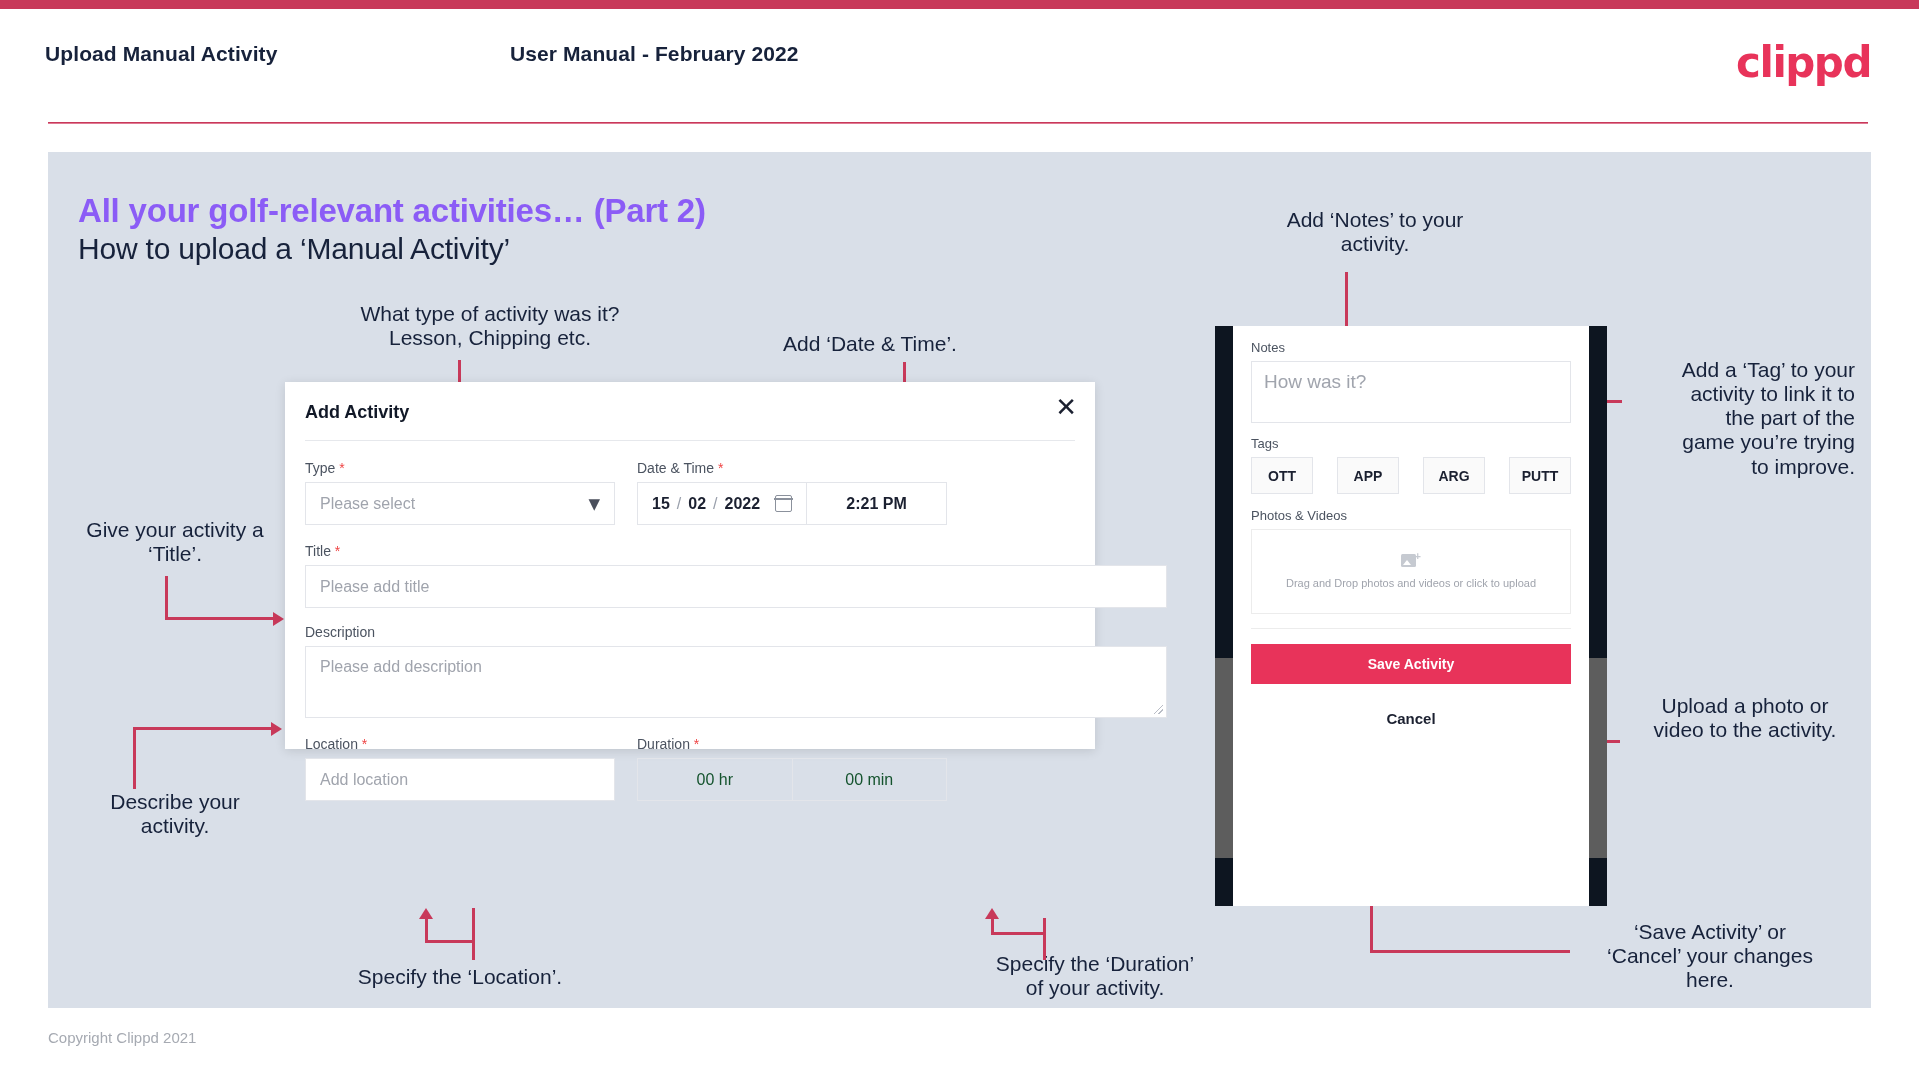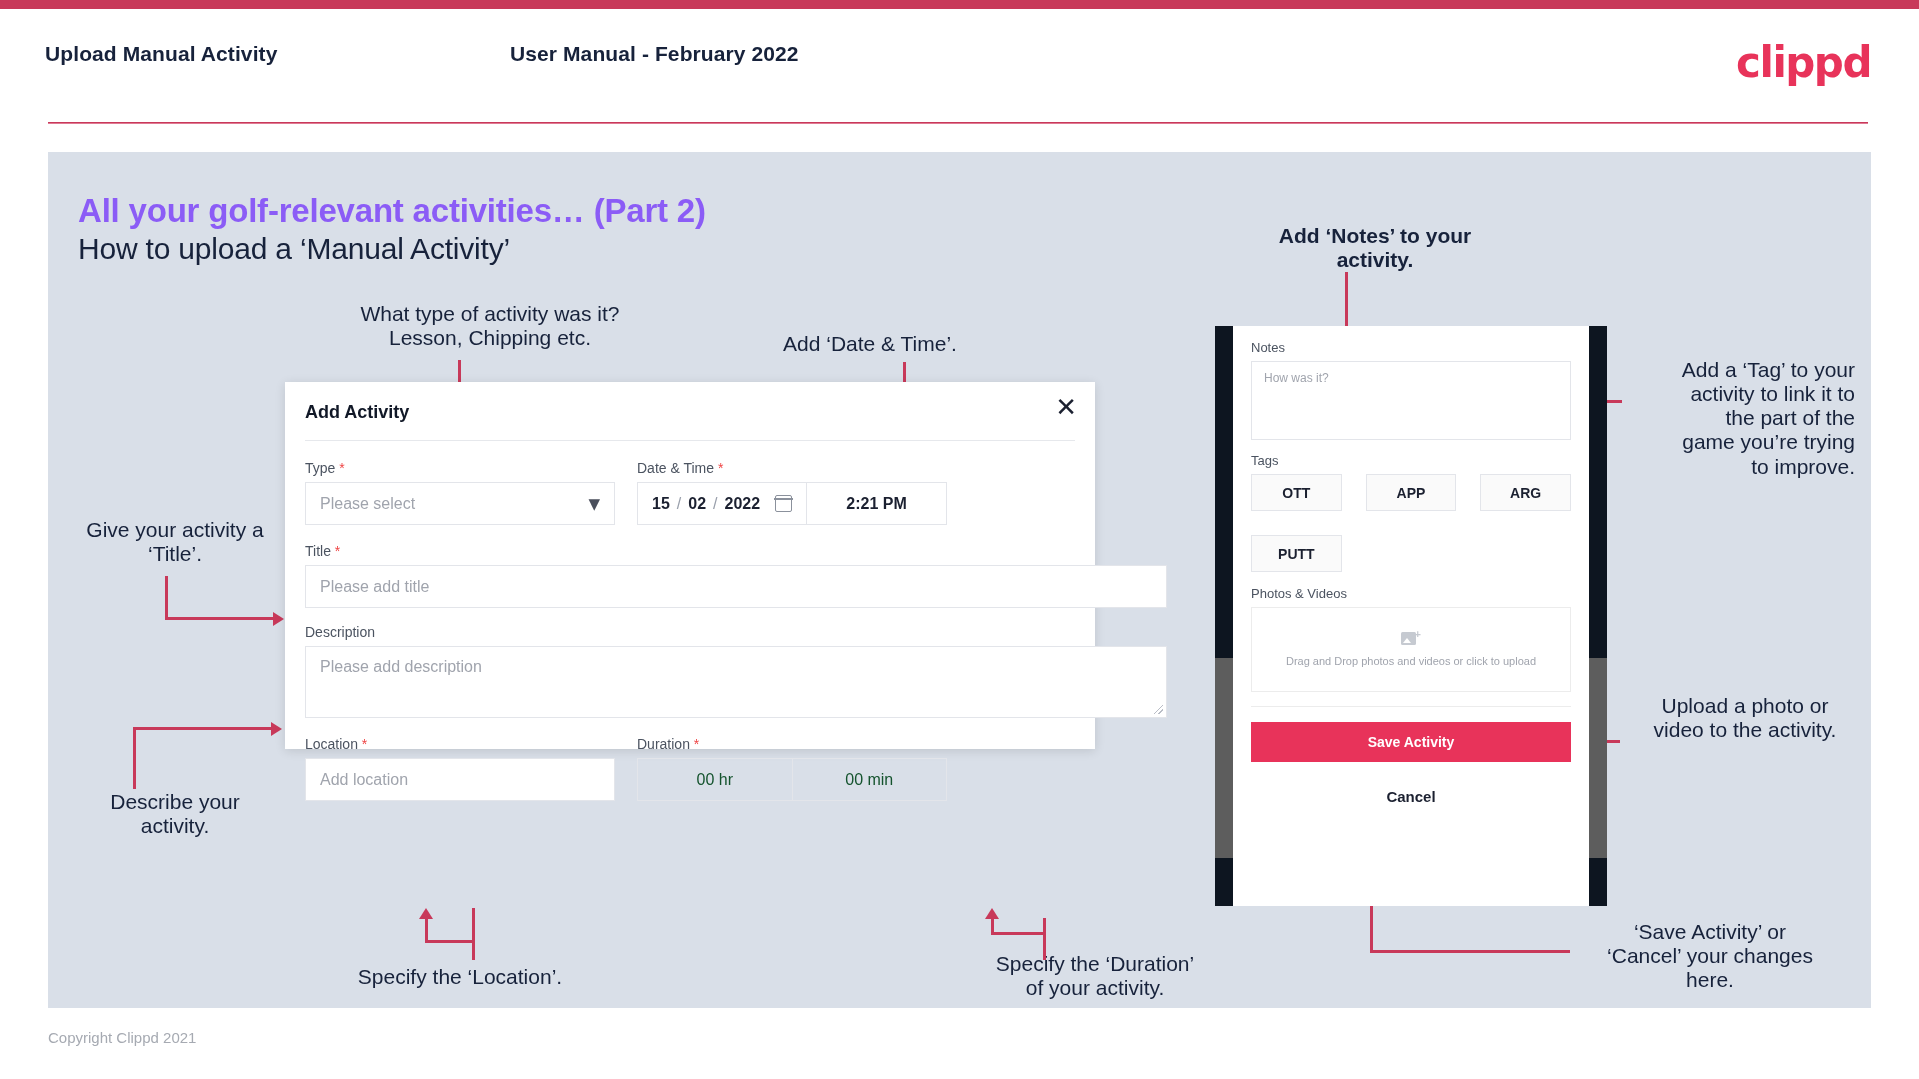--- a/index.html
+++ b/index.html
@@ -161,24 +161,24 @@
   .bezel.l { left: 0; }
   .bezel.r { right: 0; }
   .bz-dark  { background: #0d1520; }
   .bz-gray  { background: #5d5d5d; }
   .phone-screen {
     position: absolute; left: 18px; top: 0; width: 356px; height: 580px;
     background: #ffffff; padding: 14px 18px 0 18px;
   }
   .m-label { font-size: 13px; color: #4b5360; margin-bottom: 6px; }
   .m-notes {
-    height: 79px; border: 1px solid #e3e5ea; padding: 9px 12px;
-    font-size: 12px; color: #a0a4ad;
-  }
-  .m-tags { display: grid; grid-template-columns: 1fr 1fr 1fr; gap: 24px; }
+    height: 62px; border: 1px solid #e3e5ea; padding: 9px 12px;
+    font-size: 19px; color: #a0a4ad;
+  }
+  .m-tags { display: grid; grid-template-columns: 1fr 1fr 1fr 1fr; gap: 24px; }
   .m-tag {
     height: 37px; border: 1px solid #e3e5ea; background: #fafafa;
     display: flex; align-items: center; justify-content: center;
     font-size: 14px; font-weight: bold; color: #1b2030;
   }
   .m-drop {
     height: 85px; border: 1px solid #ececec;
     display: flex; flex-direction: column; align-items: center; justify-content: center;
     gap: 6px;
   }
@@ -264,21 +264,21 @@
   <div class="ln v" style="left:425px; top:918px; height:24px;"></div>
   <div class="arrow up" style="left:419px; top:908px;"></div>
 
   <div class="anno" style="left:965px; top:952px; width:260px;">Specify the ‘Duration’
 of your activity.</div>
   <div class="ln v" style="left:1043px; top:918px; height:42px;"></div>
   <div class="ln h" style="left:991px; top:932px; width:55px;"></div>
   <div class="ln v" style="left:991px; top:918px; height:16px;"></div>
   <div class="arrow up" style="left:985px; top:908px;"></div>
 
-  <div class="anno" style="left:1235px; top:224px; width:280px;font-weight:bold;">Add ‘Notes’ to your
+  <div class="anno" style="left:1235px; top:208px; width:280px;">Add ‘Notes’ to your
 activity.</div>
   <div class="ln v" style="left:1345px; top:272px; height:78px;"></div>
   <div class="ln h" style="left:1345px; top:347px; width:68px;"></div>
   <div class="ln v" style="left:1410px; top:347px; height:14px;"></div>
   <div class="arrow down" style="left:1404px; top:358px;"></div>
 
   <div class="anno" style="left:1620px; top:358px; width:235px;text-align:right;">Add a ‘Tag’ to your
 activity to link it to
 the part of the
 game you’re trying

